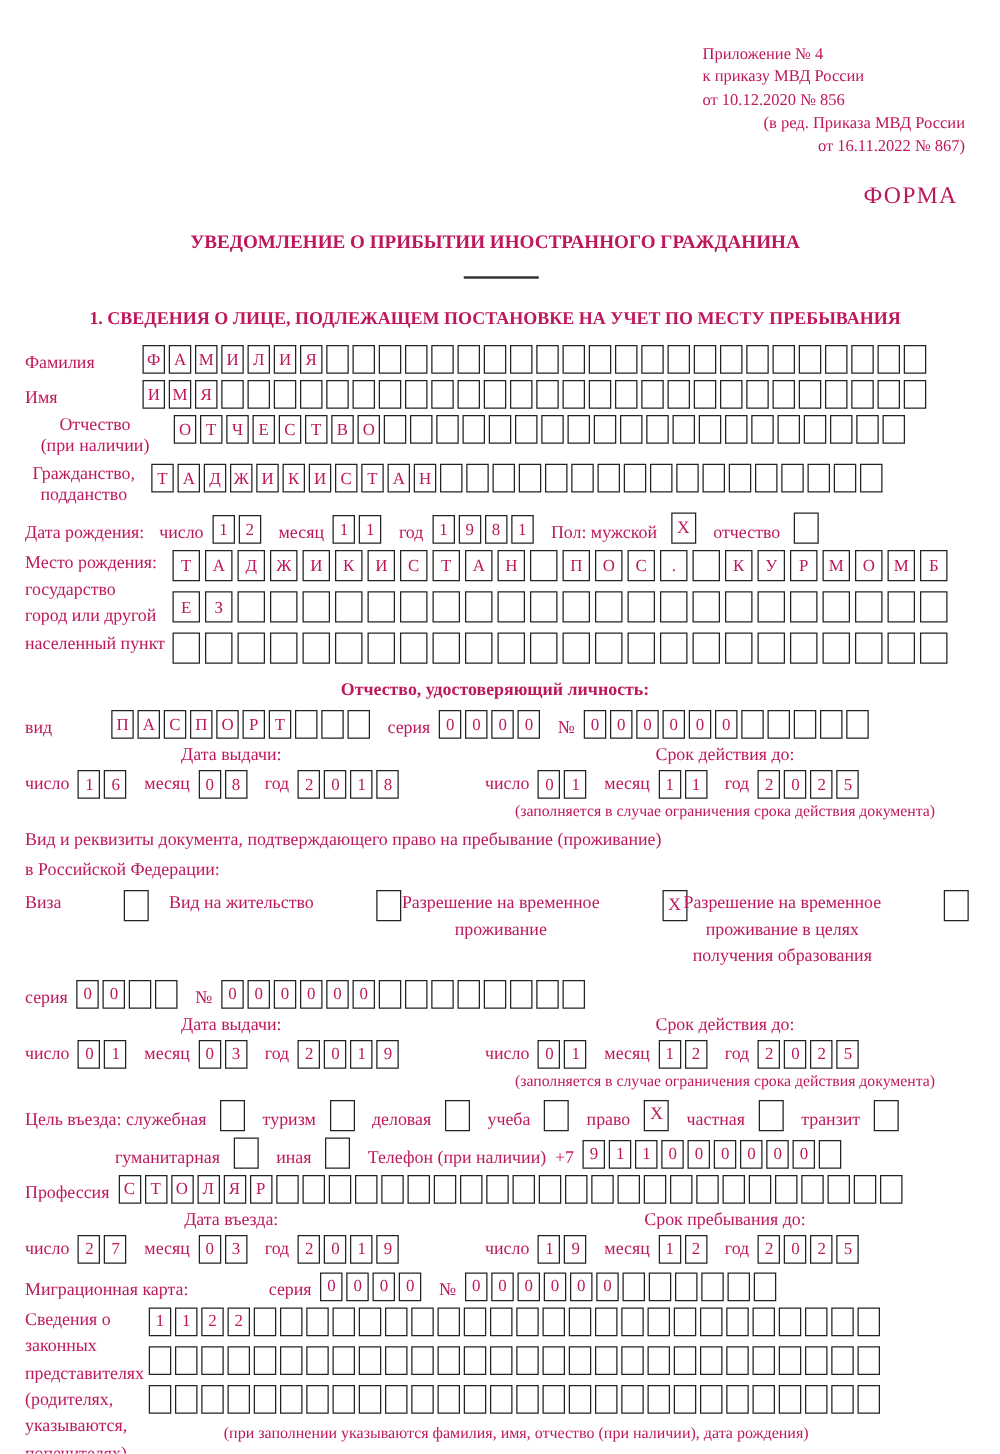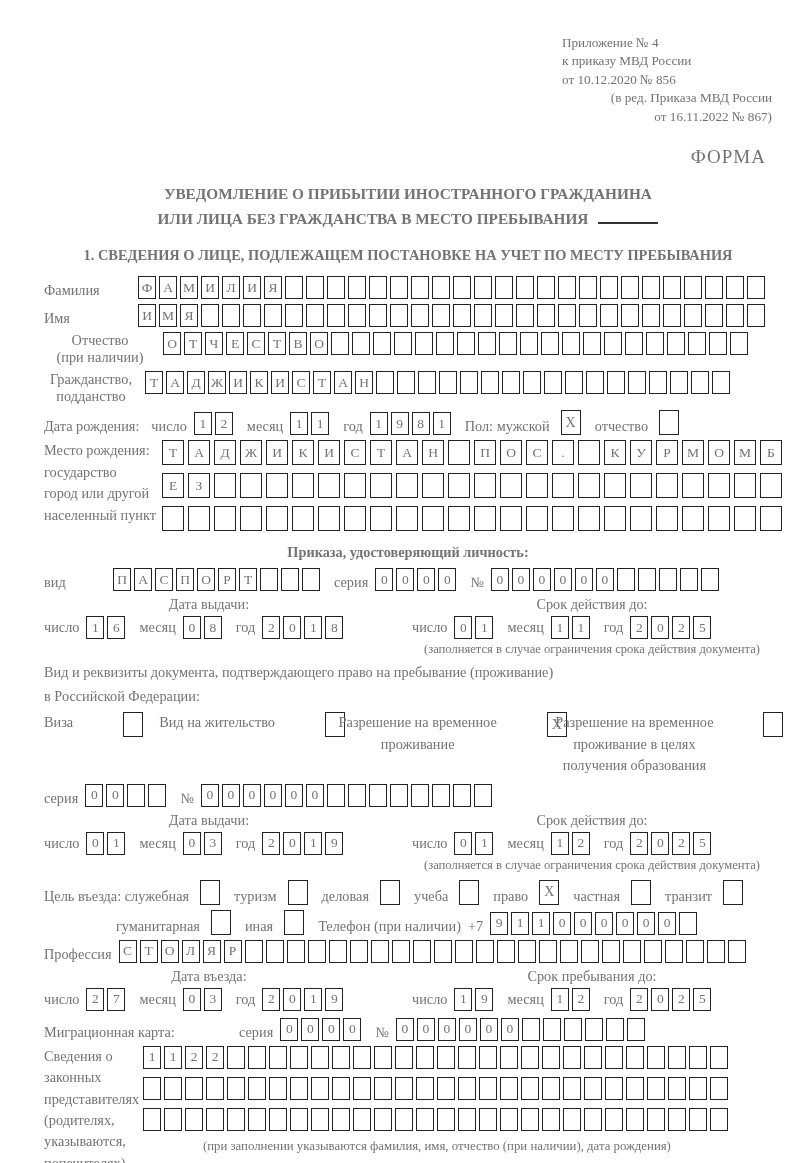--- a/index.html
+++ b/index.html
@@ -1,19 +1,19 @@
 <!DOCTYPE html>
 <html lang="ru"><head>
 <meta charset="utf-8">
 <style>
   html,body{margin:0;padding:0;background:#fff;}
   .page{
-    width:800px;height:1163px;margin:0 auto;background:#ffffff;color:#737373;
+    width:800px;height:1163px;margin:0 auto;background:#ffffff;color:#be185d;
     font-family:"Liberation Serif","DejaVu Serif",serif;
-    box-sizing:border-box;padding:34px 28px 0 44px;overflow:hidden;
+    box-sizing:border-box;padding:34px 28px 0 20px;overflow:hidden;
   }
   
   .annex{margin-left:auto;width:210px;font-size:13.2px;line-height:1.4;}
   .amend{margin-top:0;text-align:right;}
   .forma{text-align:right;font-weight:normal;font-size:19px;margin:20px 6px 0 0;letter-spacing:1px;}
   .title{text-align:center;font-weight:bold;font-size:15.3px;line-height:1.6;margin-top:14px;}
   .blank-line{display:inline-block;width:60px;height:3px;border-bottom:2.2px solid #333;margin-left:10px;}
   .section1{text-align:center;font-weight:bold;font-size:14.4px;margin:16px 0 12px;}
   
   .row{display:flex;align-items:flex-end;margin-bottom:5px;font-size:14.3px;}
@@ -71,21 +71,21 @@
       <div data-name="amendment-line">(в ред. Приказа МВД России</div>
       <div data-name="amendment-line">от 16.11.2022 № 867)</div>
     </div>
   </div>
 
   <div class="forma" data-name="forma-heading">ФОРМА</div>
 
   <div class="title" data-name="form-title">
     <div data-name="form-title-line1">УВЕДОМЛЕНИЕ О ПРИБЫТИИ ИНОСТРАННОГО ГРАЖДАНИНА</div>
     <div data-name="form-title-line2-wrap">
-      <span data-name="form-title-line2">ИЛИ ЛИЦА БЕЗ ГРАЖДАНСТВА В МЕСТО ПРЕБЫВАНИЯ</span><span class="blank-line" data-name="page-number-blank"></span>
+      <span class="blank-line" data-name="page-number-blank"></span>
     </div>
   </div>
 
   <div class="section1" data-name="section1-heading">1. СВЕДЕНИЯ О ЛИЦЕ, ПОДЛЕЖАЩЕМ ПОСТАНОВКЕ НА УЧЕТ ПО МЕСТУ ПРЕБЫВАНИЯ</div>
 
   <div id="form-rows" data-name="form-body">
       <div class="row" data-name="surname-row">
         <span class="lbl" data-name="surname-label">Фамилия</span>
         <span class="cells" data-name="surname-cells">
           <span class="cell" data-name="char-box">Ф</span>
@@ -328,21 +328,21 @@
             <span class="cell" data-name="char-box"></span>
             <span class="cell" data-name="char-box"></span>
             <span class="cell" data-name="char-box"></span>
             <span class="cell" data-name="char-box"></span>
             <span class="cell" data-name="char-box"></span>
             <span class="cell" data-name="char-box"></span>
             <span class="cell" data-name="char-box"></span>
           </div>
         </div>
       </div>
-      <div class="centerhead" data-name="identity-doc-heading">Приказа, удостоверяющий личность:</div>
+      <div class="centerhead" data-name="identity-doc-heading">Отчество, удостоверяющий личность:</div>
       <div class="row" data-name="doc-type-row">
         <span class="lbl" data-name="doc-kind-label">вид</span>
         <span class="cells" data-name="doc-kind-cells">
           <span class="cell" data-name="char-box">П</span>
           <span class="cell" data-name="char-box">А</span>
           <span class="cell" data-name="char-box">С</span>
           <span class="cell" data-name="char-box">П</span>
           <span class="cell" data-name="char-box">О</span>
           <span class="cell" data-name="char-box">Р</span>
           <span class="cell" data-name="char-box">Т</span>

